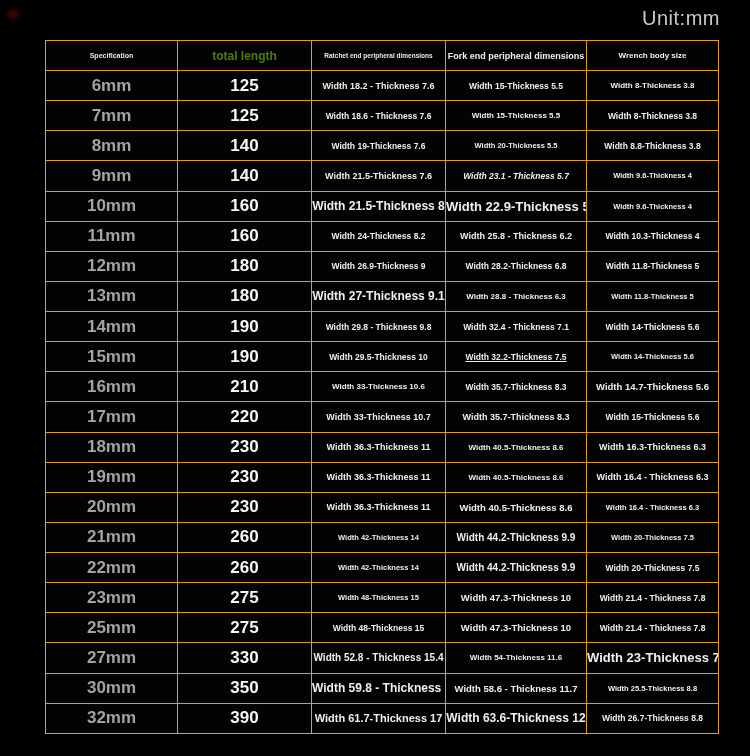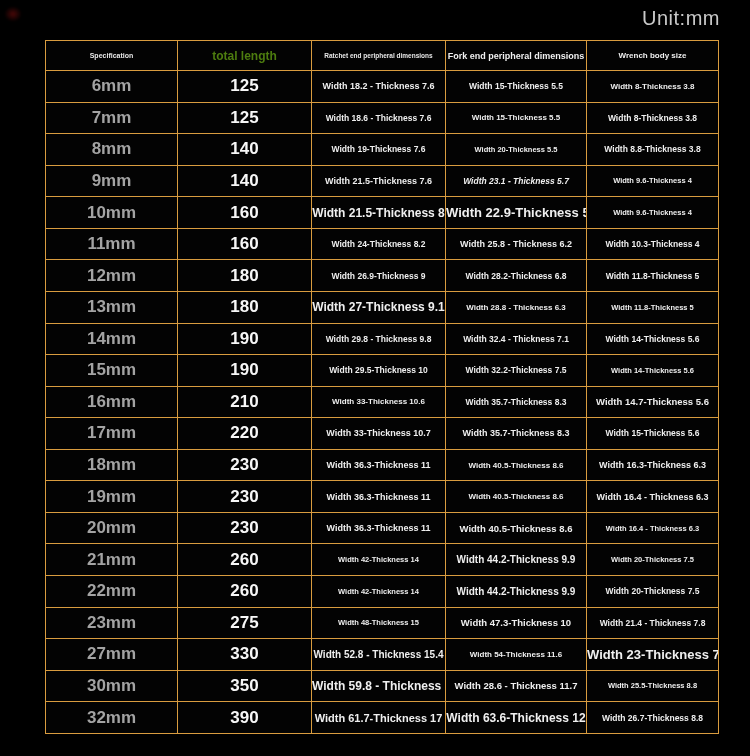--- a/index.html
+++ b/index.html
@@ -151,21 +151,21 @@
         <td class="c0">14mm</td>
         <td class="c1">190</td>
         <td class="c2" style="font-size: 8.5px;">Width 29.8 - Thickness 9.8</td>
         <td class="c3" style="font-size: 8.5px;">Width 32.4 - Thickness 7.1</td>
         <td class="c4" style="font-size: 8.5px;">Width 14-Thickness 5.6</td>
       </tr>
       <tr>
         <td class="c0">15mm</td>
         <td class="c1">190</td>
         <td class="c2" style="font-size: 8.5px;">Width 29.5-Thickness 10</td>
-        <td class="c3" style="font-size: 8.5px;">Width 32.2-Thickness 7.5</td>
+        <td class="c3" style="font-size: 8.5px; text-decoration: underline;">Width 32.2-Thickness 7.5</td>
         <td class="c4" style="font-size: 7.5px;">Width 14-Thickness 5.6</td>
       </tr>
       <tr>
         <td class="c0">16mm</td>
         <td class="c1">210</td>
         <td class="c2" style="font-size: 8px;">Width 33-Thickness 10.6</td>
         <td class="c3" style="font-size: 8.5px;">Width 35.7-Thickness 8.3</td>
         <td class="c4" style="font-size: 9.5px;">Width 14.7-Thickness 5.6</td>
       </tr>
       <tr>
@@ -211,31 +211,38 @@
         <td class="c4" style="font-size: 8.5px;">Width 20-Thickness 7.5</td>
       </tr>
       <tr>
         <td class="c0">23mm</td>
         <td class="c1">275</td>
         <td class="c2" style="font-size: 7.5px;">Width 48-Thickness 15</td>
         <td class="c3" style="font-size: 9.5px;">Width 47.3-Thickness 10</td>
         <td class="c4" style="font-size: 8.5px;">Width 21.4 - Thickness 7.8</td>
       </tr>
       <tr>
+        <td class="c0">25mm</td>
+        <td class="c1">275</td>
+        <td class="c2" style="font-size: 8.5px;">Width 48-Thickness 15</td>
+        <td class="c3" style="font-size: 9.5px;">Width 47.3-Thickness 10</td>
+        <td class="c4" style="font-size: 8.5px;">Width 21.4 - Thickness 7.8</td>
+      </tr>
+      <tr>
         <td class="c0">27mm</td>
         <td class="c1">330</td>
         <td class="c2" style="font-size: 10px;">Width 52.8 - Thickness 15.4</td>
         <td class="c3" style="font-size: 8px;">Width 54-Thickness 11.6</td>
         <td class="c4" style="font-size: 13px;">Width 23-Thickness 7.8</td>
       </tr>
       <tr>
         <td class="c0">30mm</td>
         <td class="c1">350</td>
         <td class="c2" style="font-size: 12px; text-align: right;">Width 59.8 - Thickness 17.1</td>
-        <td class="c3" style="font-size: 9.5px;">Width 28.6 - Thickness 11.7</td>
+        <td class="c3" style="font-size: 9.5px;">Width 58.6 - Thickness 11.7</td>
         <td class="c4" style="font-size: 7.5px;">Width 25.5-Thickness 8.8</td>
       </tr>
       <tr>
         <td class="c0">32mm</td>
         <td class="c1">390</td>
         <td class="c2" style="font-size: 11px; margin-top: 12px;">Width 61.7-Thickness 17</td>
         <td class="c3" style="font-size: 12px; text-align: center;">Width 63.6-Thickness 12</td>
         <td class="c4" style="font-size: 8.5px;">Width 26.7-Thickness 8.8</td>
       </tr>
     </tbody>

